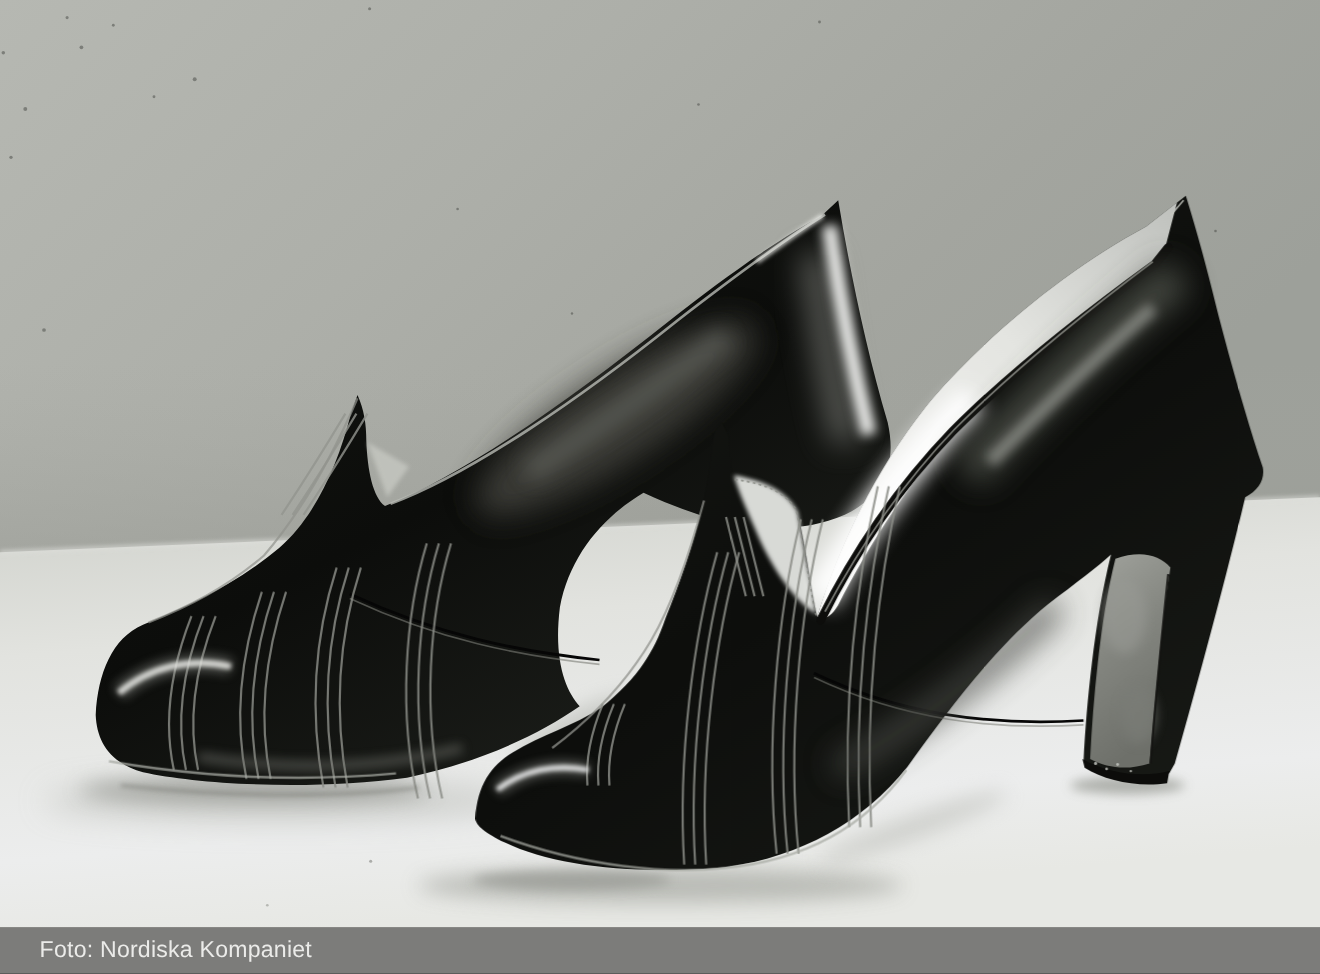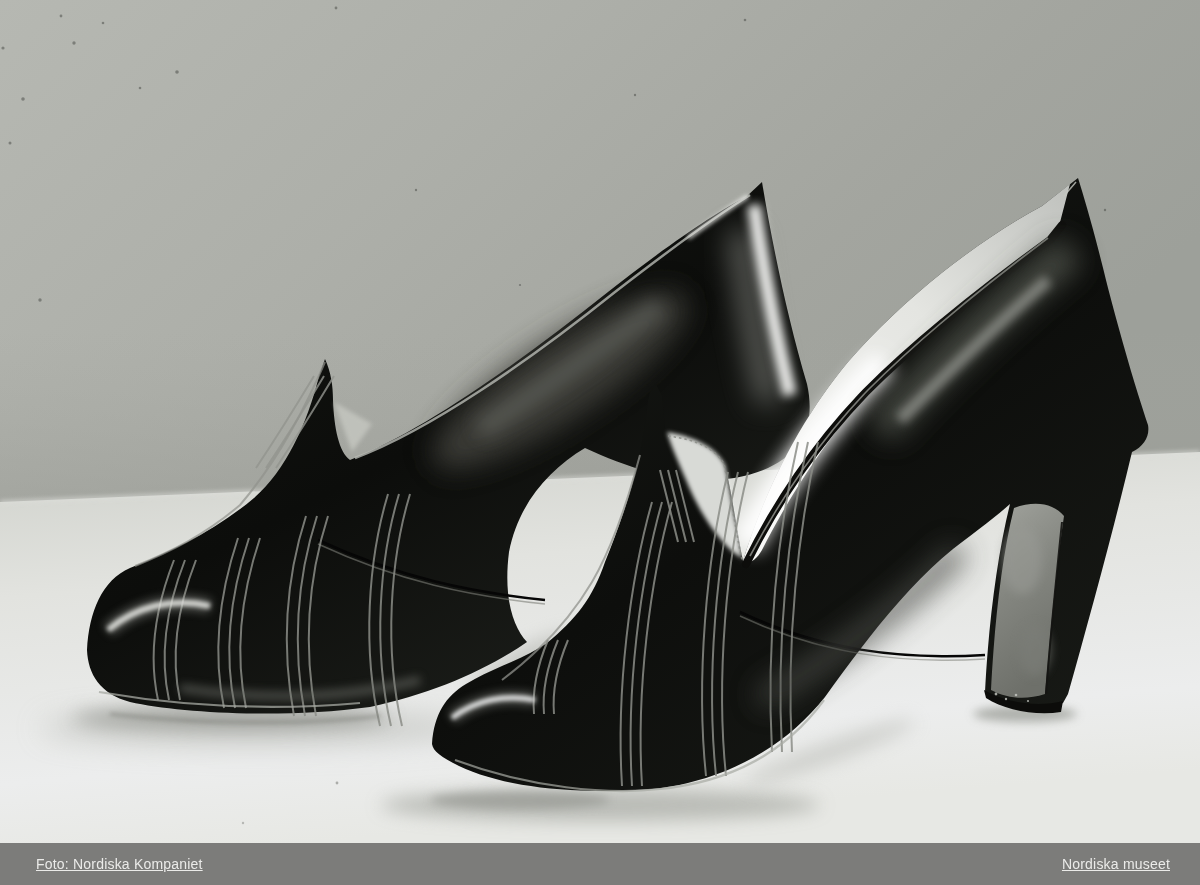--- a/index.html
+++ b/index.html
@@ -11,23 +11,22 @@
   .photo{position:relative;width:1200px;height:843px;}
   .photo svg{display:block;}
   .caption-bar{
     position:absolute;left:0;bottom:0;width:1200px;height:42px;
     background:var(--caption-bar,#7c7c7a);
     display:flex;justify-content:space-between;align-items:center;
     box-sizing:border-box;padding:0 30px 0 36px;
   }
   .caption-bar span{
     color:var(--caption-text,#ebebe9);
-    font-size:14px;line-height:42px;letter-spacing:.2px;
+    font-size:21px;line-height:42px;letter-spacing:.2px;
     white-space:nowrap;
-    text-decoration:underline;
   }
 </style>
 </head>
 <body>
 
 <div class="stage">
   <div class="photo">
     <svg width="1200" height="843" viewBox="0 0 1200 843" xmlns="http://www.w3.org/2000/svg">
       <defs>
         <linearGradient id="wallGrad" x1="0" y1="0" x2="1" y2="0.45">
@@ -305,15 +304,14 @@
         <path d="M 452,718 C 475,700 505,694 535,700" stroke="#eceded" stroke-width="5" fill="none" opacity="0.95" filter="url(#b2)"></path>
         <path d="M 760,700 C 830,660 900,610 960,550" stroke="#4a4c46" stroke-width="22" fill="none" opacity="0.8" filter="url(#b14)"></path>
 
         <path d="M 455,760 C 530,788 608,795 660,789 C 730,782 786,752 824,700" stroke="#a7a9a3" stroke-width="2.2" fill="none" opacity="0.7"></path>
       </g>
     </svg>
   </div>
 
   <div class="caption-bar">
     <span>Foto: Nordiska Kompaniet</span>
-    <span>Nordiska museet</span>
   </div>
 </div>
 
 </body></html>

